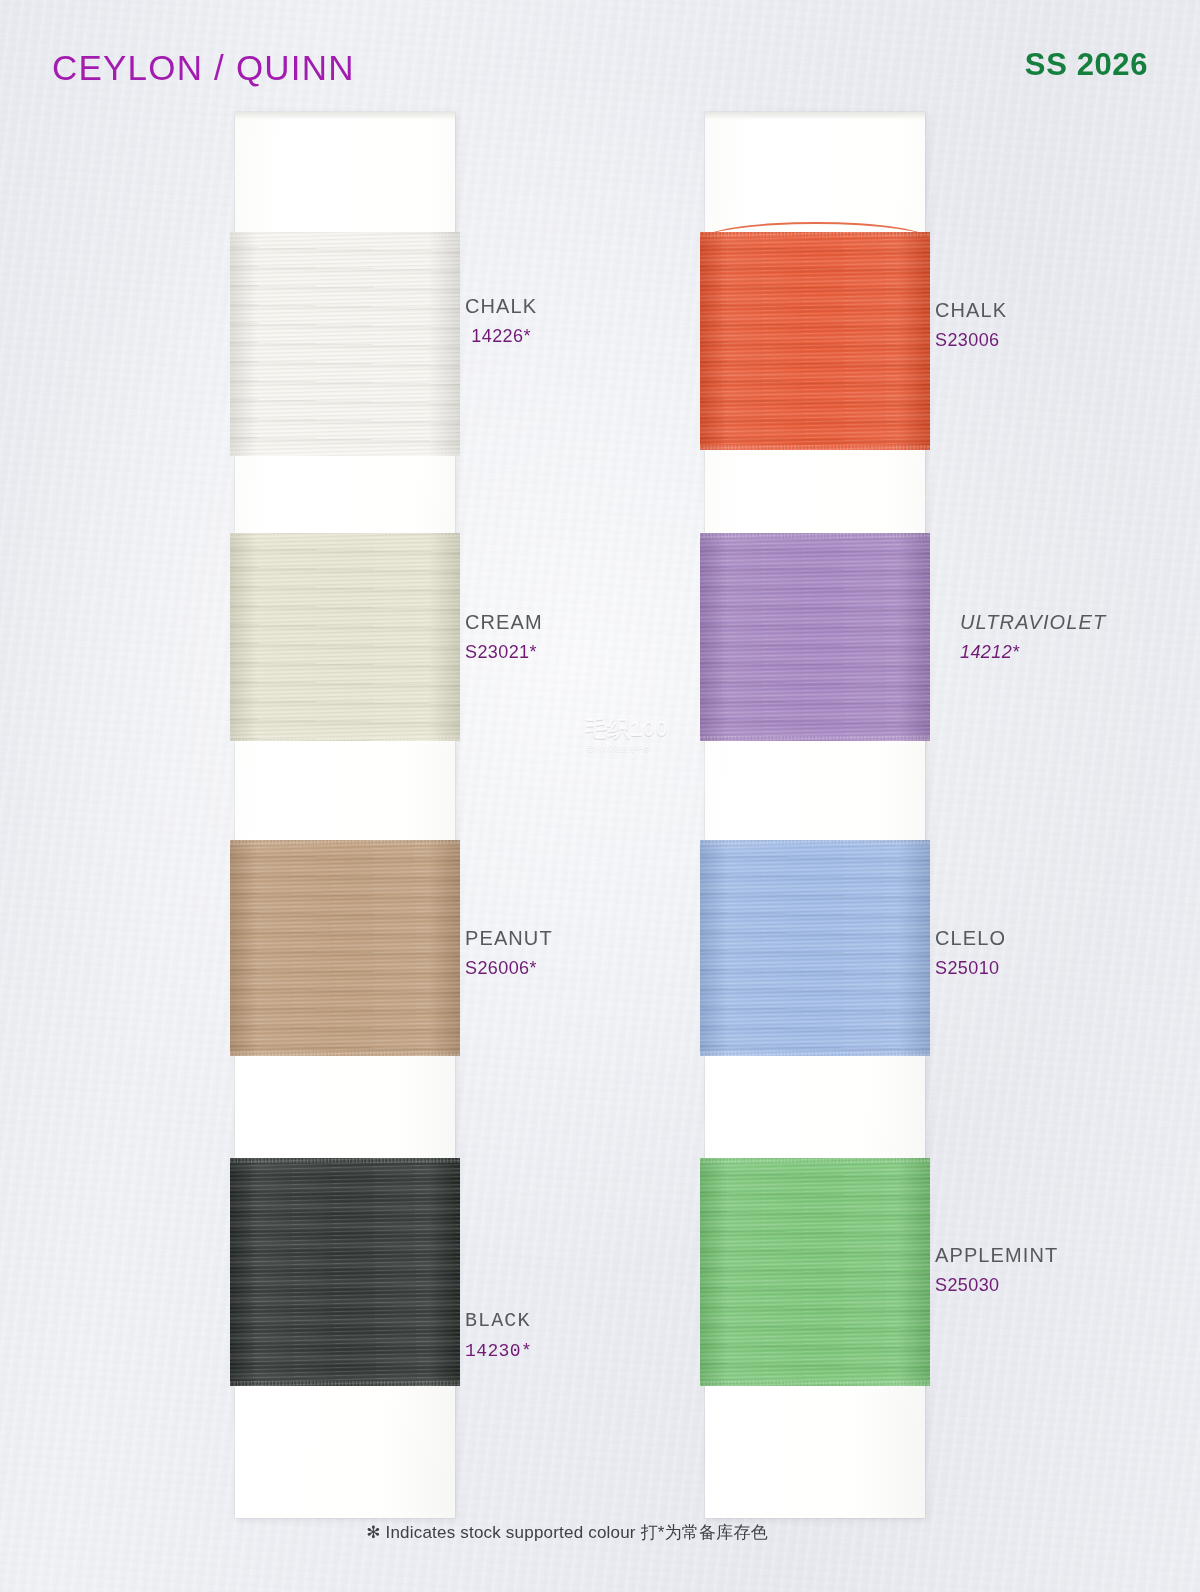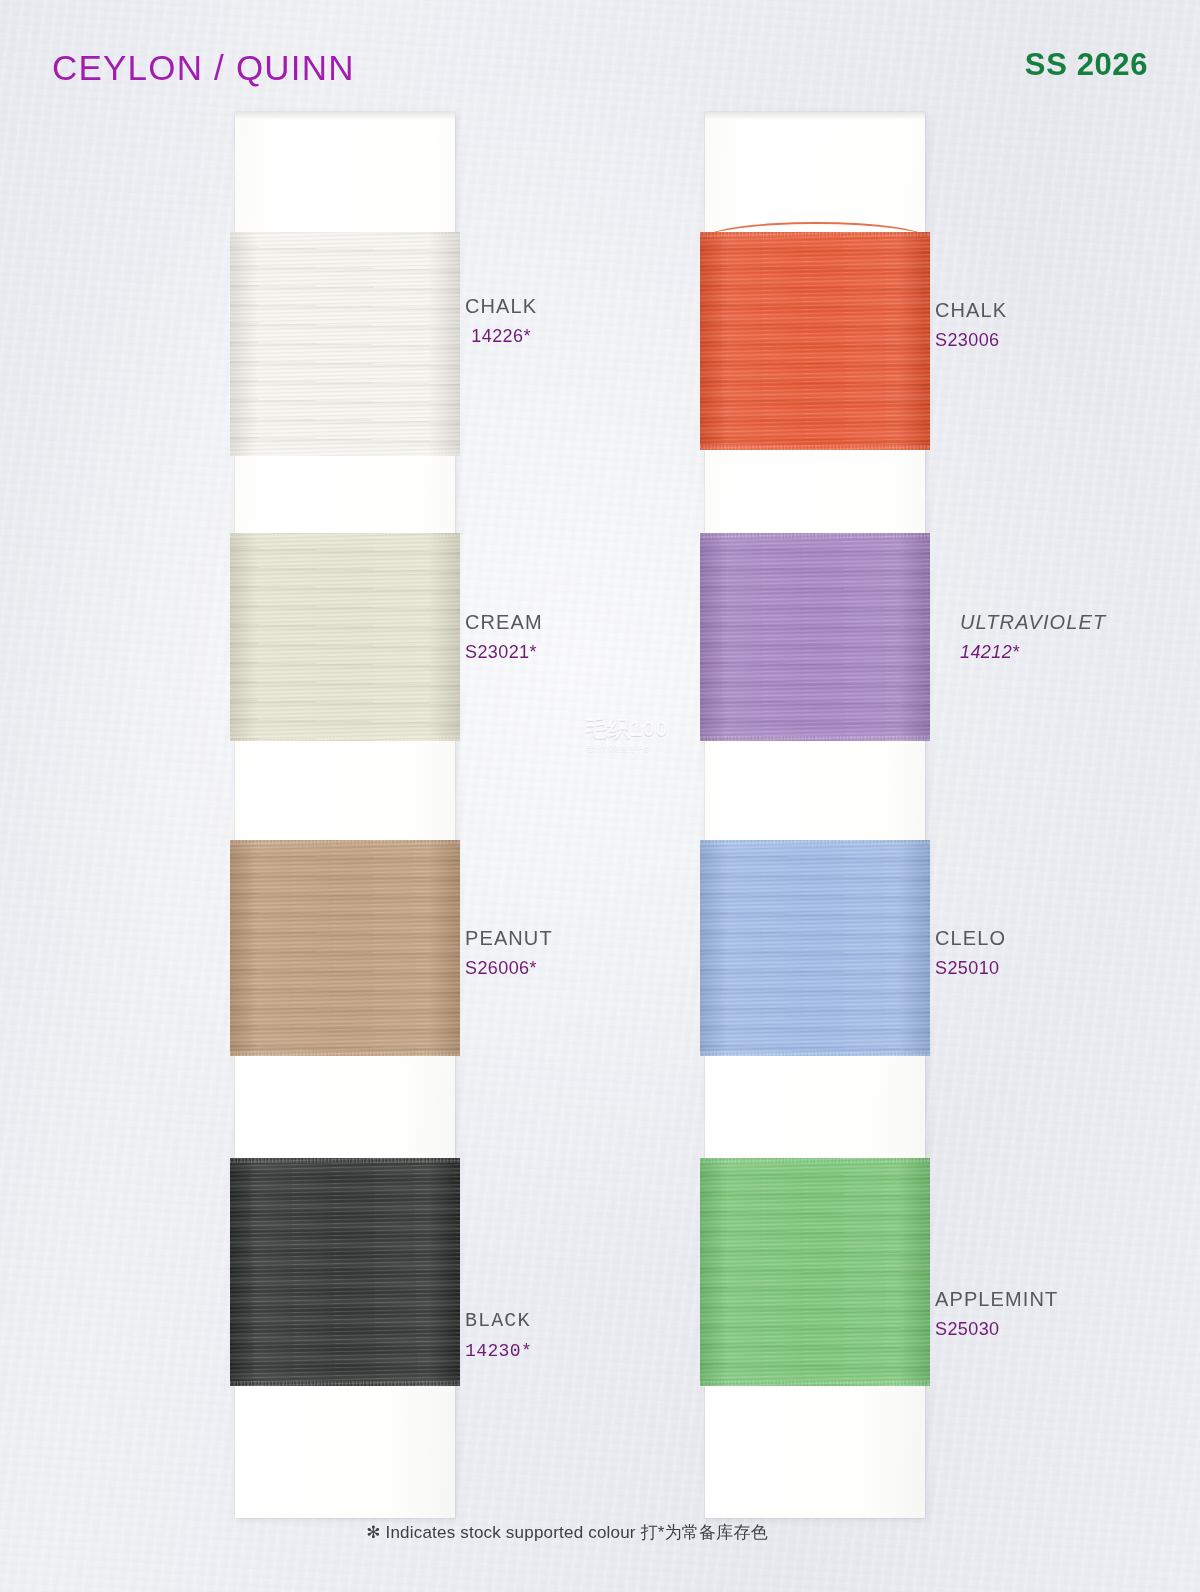--- a/index.html
+++ b/index.html
@@ -221,21 +221,21 @@
     <div class="label" style="left: 935px; top: 928px;">
       <div class="name">CLELO</div>
       <div class="code">S25010</div>
     </div>
     <div class="swatch" style="left: 700px; top: 1158px; height: 228px; background: rgb(117, 196, 114);">
       <div class="wind"></div>
       <div class="sheen"></div>
       <div class="fuzz-top"></div>
       <div class="fuzz-bot"></div>
     </div>
-    <div class="label" style="left: 935px; top: 1245px; margin-top: 44px;">
+    <div class="label" style="left: 935px; top: 1245px;">
       <div class="name">APPLEMINT</div>
       <div class="code">S25030</div>
     </div>
   </div>
 <div class="loose-thread"></div>
 
 <div class="watermark">
   <div class="wm-main">毛织100</div>
   <div class="wm-sub">毛织供应链服务平台</div>
 </div>

